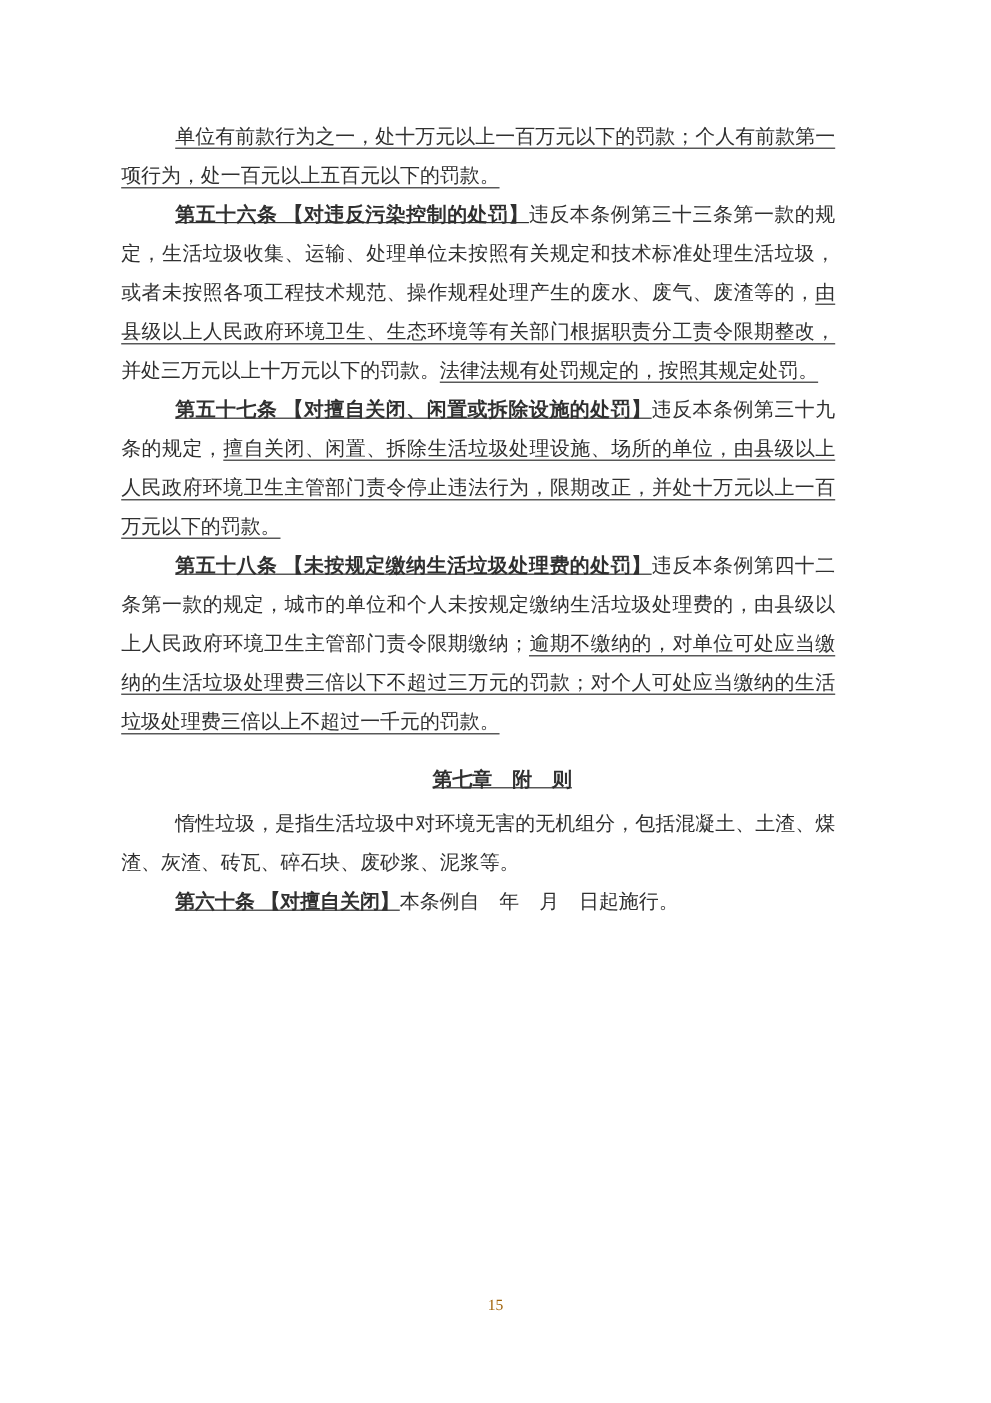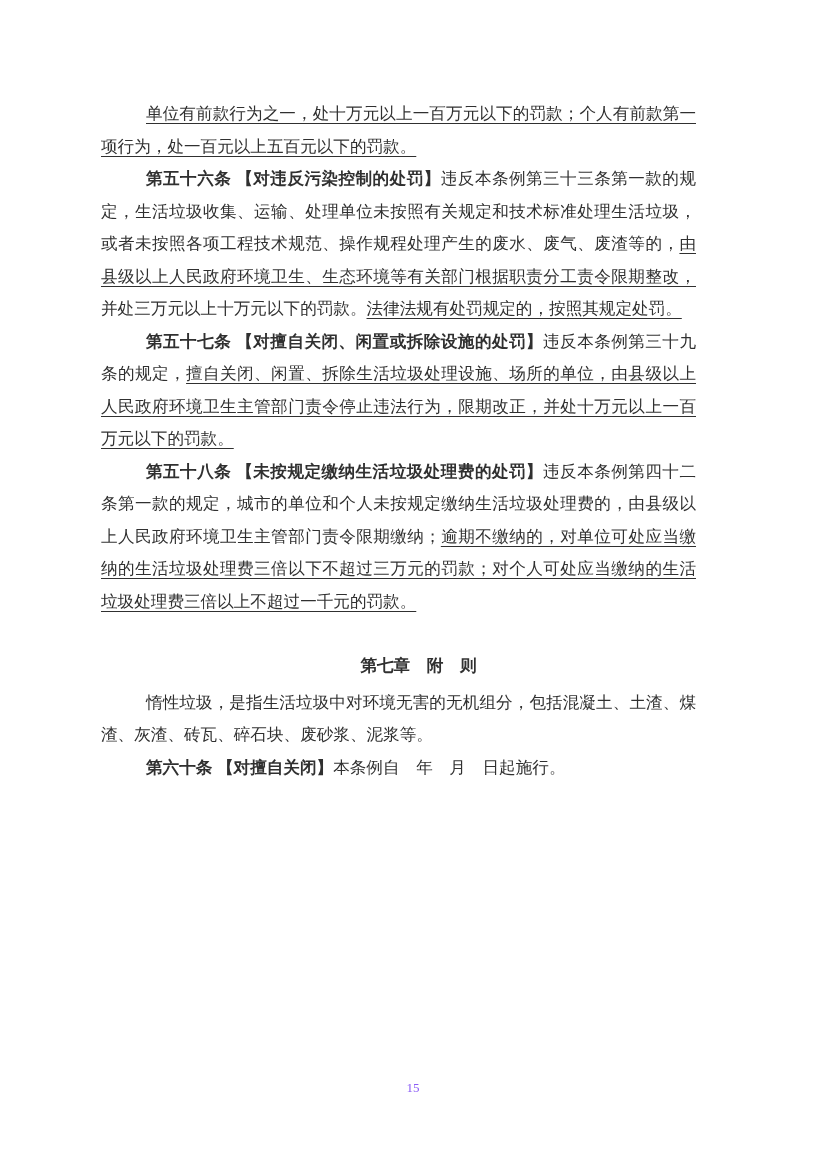--- a/index.html
+++ b/index.html
@@ -28,41 +28,42 @@
     text-justify: inter-ideograph;
     text-indent: 45px;
     word-break: normal;
     line-break: strict;
   }
   .para.chapter {
     text-align: center;
     text-indent: 0;
     padding-left: 40px;
     font-weight: bold;
-    margin-top: 32px;
+    margin-top: 16px;
     margin-bottom: 4px;
     font-family: "Liberation Sans", "DejaVu Sans", sans-serif;
   }
   .b {
     font-weight: bold;
     font-family: "Liberation Sans", "DejaVu Sans", sans-serif;
+    text-decoration: underline;
   }
   .u {
     text-decoration: underline;
     text-underline-offset: 4px;
     text-decoration-thickness: 1px;
     text-decoration-skip-ink: none;
   }
   .page-number {
     position: absolute;
     left: 0; top: 1080px;
     width: 826px;
     text-align: center;
     font-size: 13px;
-    color: #8b5cf6;
+    color: #a16207;
   }
 </style>
 </head>
 <body>
 
 <div class="page">
   <div class="content">
       <p class="para body"><span class="u">单位有前款行为之一，处十万元以上一百万元以下的罚款；个人有前款第一项行为，处一百元以上五百元以下的罚款。</span></p>
       <p class="para body"><span class="b ">第五十六条 【对违反污染控制的处罚】</span><span class="">违反本条例第三十三条第一款的规定，生活垃圾收集、运输、处理单位未按照有关规定和技术标准处理生活垃圾，或者未按照各项工程技术规范、操作规程处理产生的废水、废气、废渣等的，</span><span class="u">由县级以上人民政府环境卫生、生态环境等有关部门根据职责分工责令限期整改，</span><span class="">并处三万元以上十万元以下的罚款。</span><span class="u">法律法规有处罚规定的，按照其规定处罚。</span></p>
       <p class="para body"><span class="b ">第五十七条 【对擅自关闭、闲置或拆除设施的处罚】</span><span class="">违反本条例第三十九条的规定，</span><span class="u">擅自关闭、闲置、拆除生活垃圾处理设施、场所的单位，由县级以上人民政府环境卫生主管部门责令停止违法行为，限期改正，并处十万元以上一百万元以下的罚款。</span></p>

